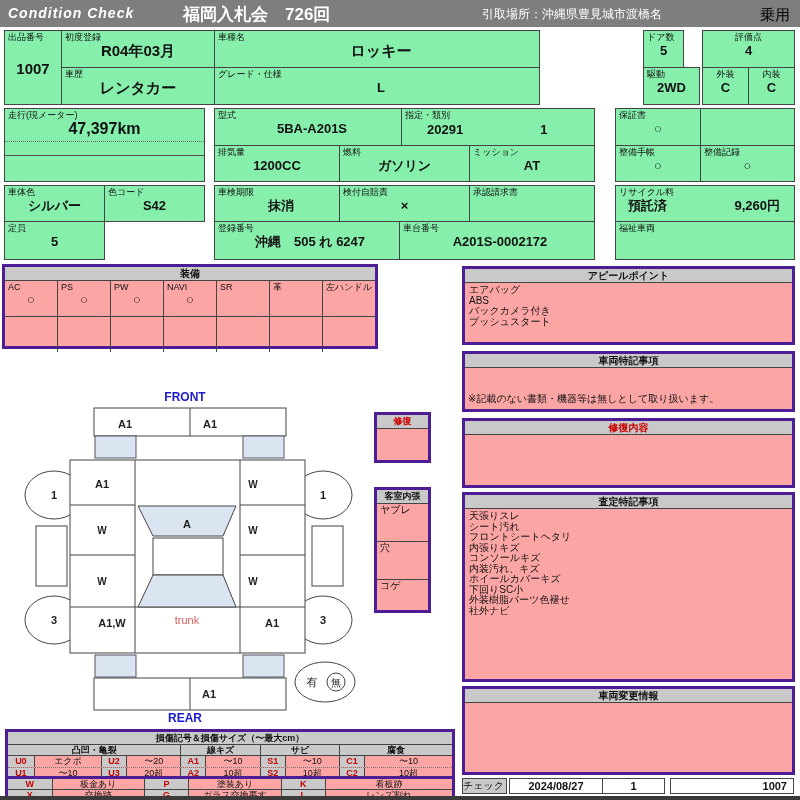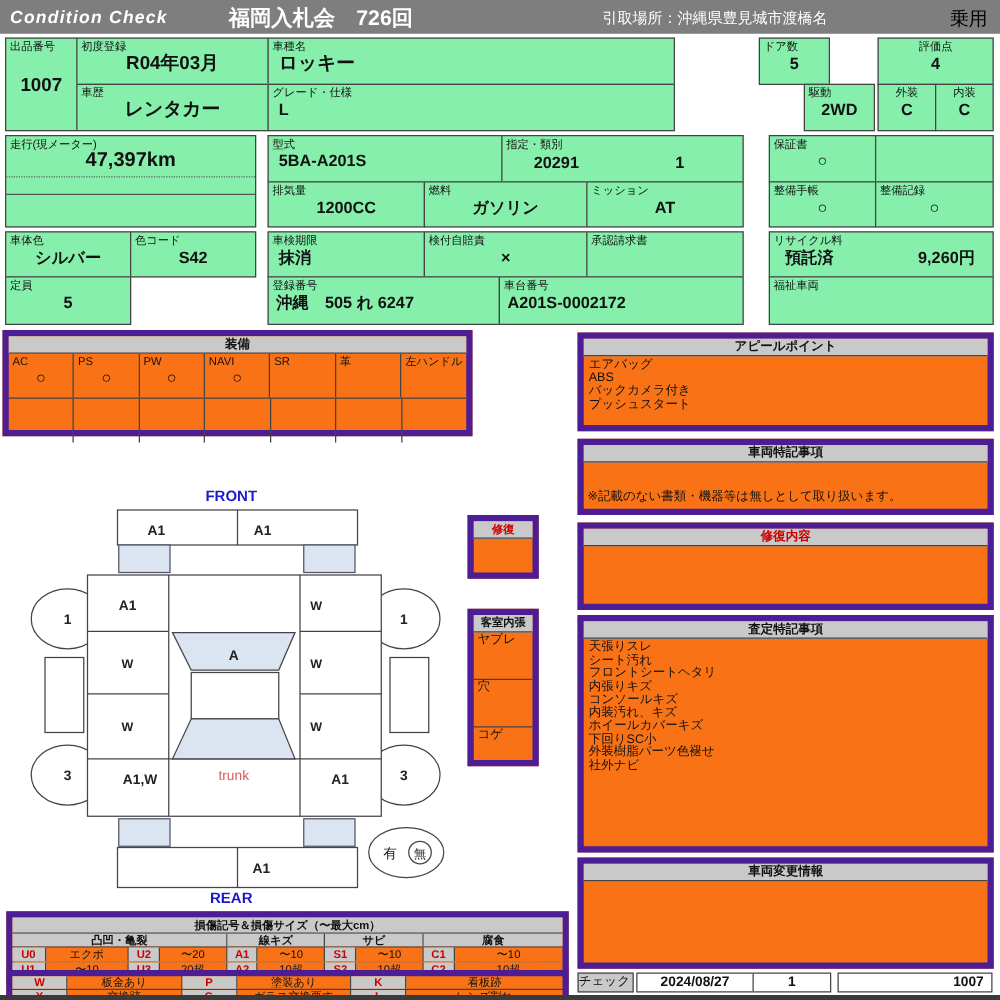--- a/index.html
+++ b/index.html
@@ -10,23 +10,23 @@
   .brand{position:absolute;left:8px;top:5px;font-style:italic;font-weight:bold;font-size:14px;letter-spacing:1px}
   .auction{position:absolute;left:183px;top:3px;font-weight:bold;font-size:17px}
   .pickup{position:absolute;left:482px;top:6px;font-weight:normal;font-size:12px}
   .category{position:absolute;left:760px;top:6px;font-size:15px;color:#000000}
   
   .c{position:absolute;border:1px solid #444;box-sizing:border-box;background:#86efac}
   .l{display:block;font-size:9px;line-height:10px;padding:1px 3px;white-space:nowrap;color:#111}
   .l.cen{text-align:center}
   .v{display:block;font-weight:bold;font-size:13px;line-height:16px;text-align:center;white-space:nowrap}
   .v.lg{font-size:15px}.v.xl{font-size:16px}
-  .v.left{text-align:left;padding-left:8px}
-  
-  .box{position:absolute;border:5px solid #4c1d95;box-sizing:border-box;background:#f97316}
+  .v.left{text-align:center;padding-left:8px}
+  
+  .box{position:absolute;border:3px solid #4c1d95;box-sizing:border-box;background:#fca5a5}
   .hs{background:#c9c9c9;border-bottom:1px solid #444;text-align:center;font-size:10px;font-weight:bold;height:13px;line-height:13px}
   .hs.red{color:#c00}
   .line{font-size:10px;line-height:10.5px;padding-left:4px;white-space:nowrap}
   .disc{position:absolute;left:3px;bottom:3px;font-size:10px;white-space:nowrap}
   
   .eqrow{display:flex;height:35px;border-bottom:1px solid #444}
   .eqrow:last-child{border-bottom:none}
   .eqcol{flex:1;border-right:1px solid #444;position:relative}
   .eqcol:last-child{border-right:none}
   .eqmark{position:absolute;left:0;right:0;top:11px;text-align:center;font-size:13px;font-weight:bold}
@@ -85,21 +85,21 @@
     <span class="v lg">レンタカー</span>
   </div>
   <div class="c" style="left:214px;top:30px;width:326px;height:38px">
     <span class="l">車種名</span>
     <span class="v lg left">ロッキー</span>
   </div>
   <div class="c" style="left:214px;top:67px;width:326px;height:38px">
     <span class="l">グレード・仕様</span>
     <span class="v left">L</span>
   </div>
-  <div class="c" style="left:607px;top:30px;width:57px;height:38px">
+  <div class="c" style="left:643px;top:30px;width:41px;height:38px">
     <span class="l">ドア数</span>
     <span class="v">5</span>
   </div>
   <div class="c" style="left:643px;top:67px;width:57px;height:38px">
     <span class="l">駆動</span>
     <span class="v">2WD</span>
   </div>
   <div class="c" style="left:702px;top:30px;width:93px;height:38px">
     <span class="l cen">評価点</span>
     <span class="v">4</span>

